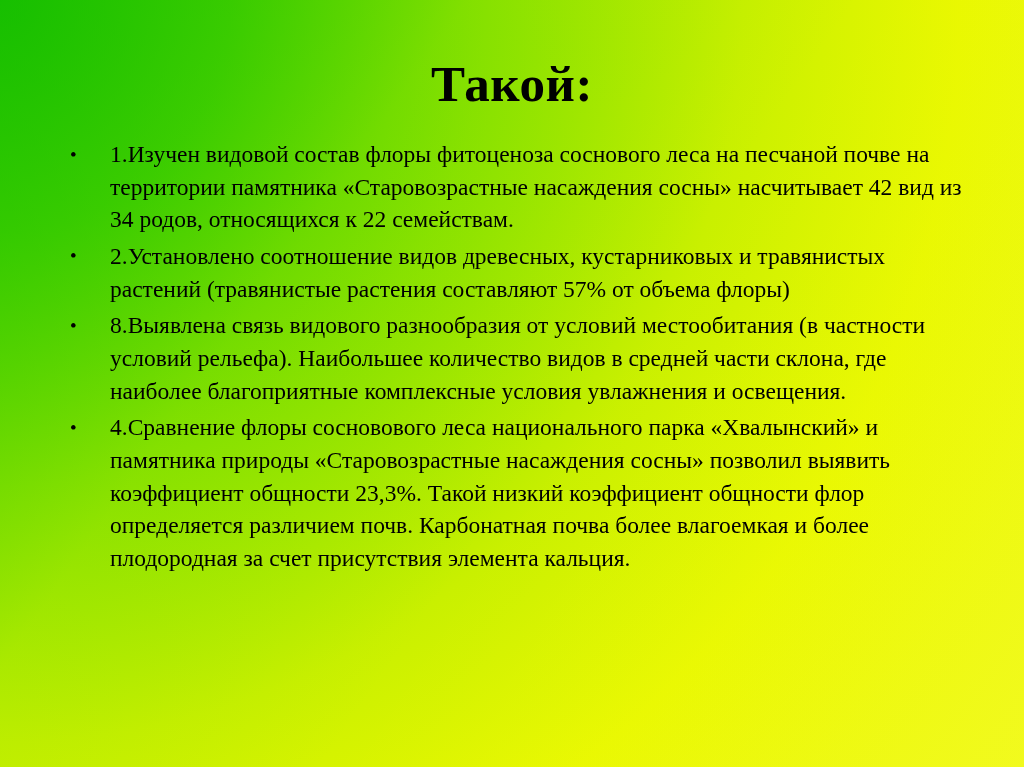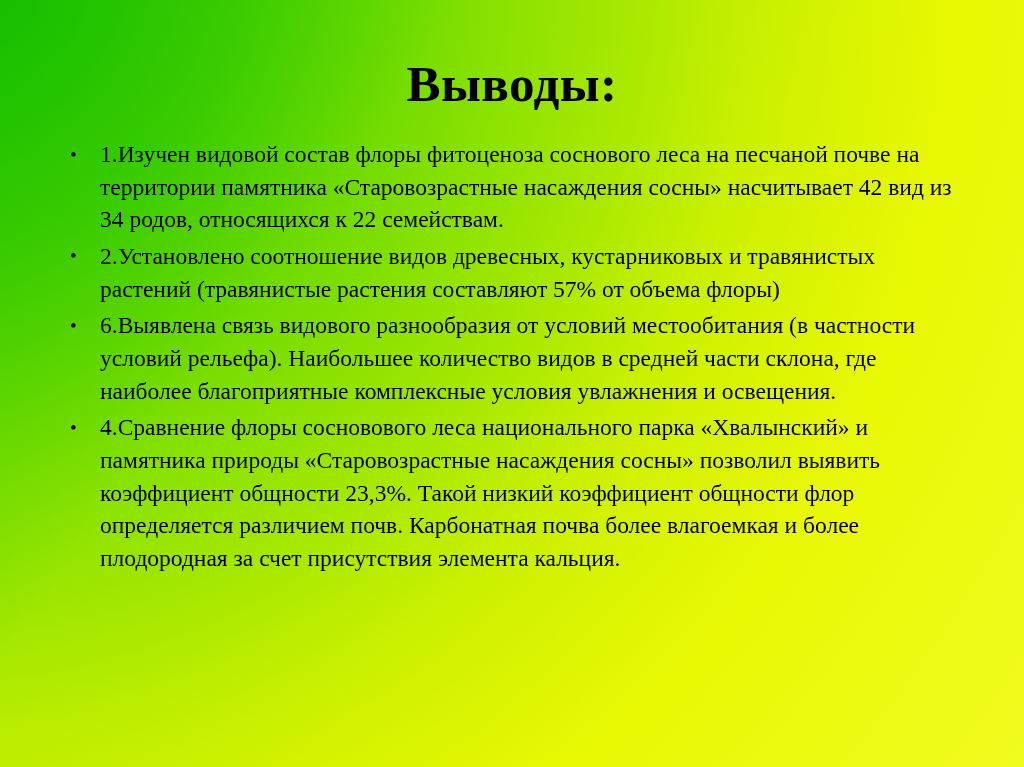--- a/index.html
+++ b/index.html
@@ -62,40 +62,41 @@
   .bullet-marker {
     position: absolute;
     left: 18px;
     top: 0.18em;
     font-size: 19px;
     line-height: 1.39;
     color: #000000;
   }
   .bullet-text {
     display: block;
+    margin-left: 10px;
   }
 </style>
 </head>
 <body>
 
 <div class="slide">
   <div class="slide-inner">
-    <h1 class="slide-title">Выводы:</h1>
+    <h1 class="slide-title">Такой:</h1>
     <ul class="bullet-list">
       <li class="bullet-item">
         <span class="bullet-marker">•</span>
         <span class="bullet-text">1.Изучен видовой состав флоры фитоценоза соснового леса на песчаной почве на территории памятника «Старовозрастные насаждения сосны» насчитывает 42 вид из 34 родов, относящихся к 22 семействам.</span>
       </li>
       <li class="bullet-item">
         <span class="bullet-marker">•</span>
         <span class="bullet-text">2.Установлено соотношение видов древесных, кустарниковых и травянистых растений (травянистые растения составляют 57%  от объема флоры)</span>
       </li>
       <li class="bullet-item">
         <span class="bullet-marker">•</span>
-        <span class="bullet-text">6.Выявлена связь видового разнообразия от условий местообитания (в частности условий рельефа). Наибольшее количество видов в средней части склона, где наиболее благоприятные комплексные условия увлажнения и освещения.</span>
+        <span class="bullet-text">8.Выявлена связь видового разнообразия от условий местообитания (в частности условий рельефа). Наибольшее количество видов в средней части склона, где наиболее благоприятные комплексные условия увлажнения и освещения.</span>
       </li>
       <li class="bullet-item">
         <span class="bullet-marker">•</span>
         <span class="bullet-text">4.Сравнение флоры сосновового леса  национального парка «Хвалынский» и памятника природы «Старовозрастные насаждения сосны» позволил выявить коэффициент общности  23,3%. Такой низкий коэффициент общности флор определяется различием  почв. Карбонатная почва более влагоемкая и более плодородная за счет присутствия элемента кальция.</span>
       </li>
     </ul>
   </div>
 </div>
 
 </body></html>

